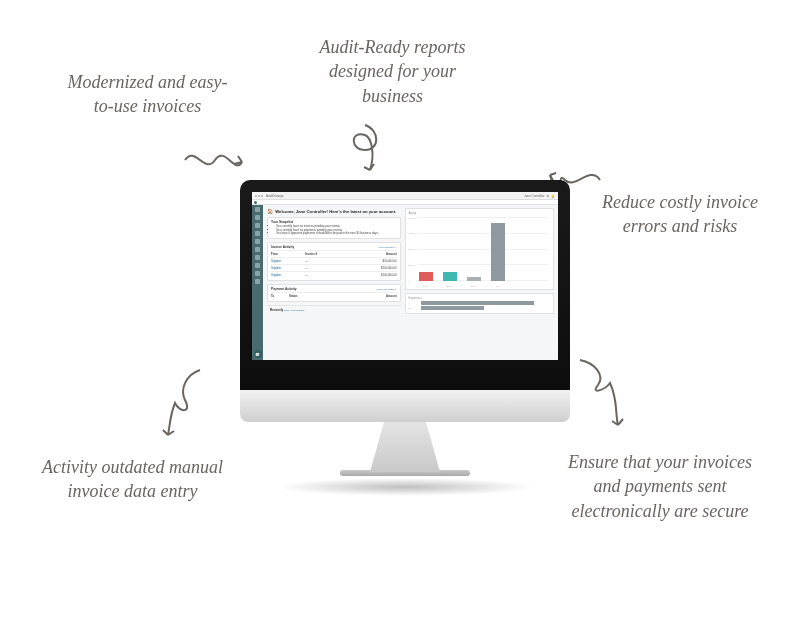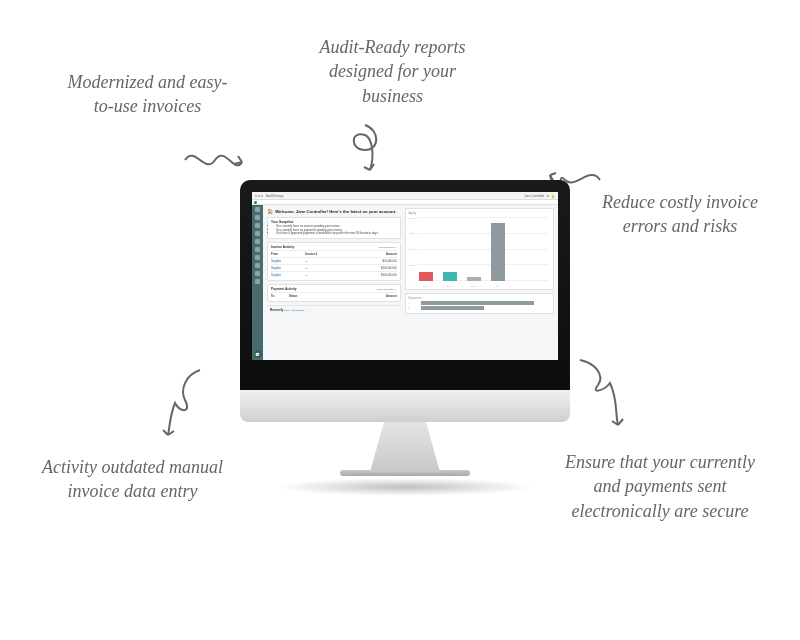--- a/index.html
+++ b/index.html
@@ -172,21 +172,21 @@
     font-size: 4px; color: #fff;
   }
 </style>
 </head>
 <body>
 
 <div class="callout" style="left:60px; top:70px; width:175px;">Modernized and easy-to-use invoices</div>
 <div class="callout" style="left:310px; top:35px; width:165px;">Audit-Ready reports designed for your business</div>
 <div class="callout" style="left:600px; top:145px; width:160px;margin-top:45px;">Reduce costly invoice errors and risks</div>
 <div class="callout" style="left:35px; top:455px; width:195px;">Activity outdated manual invoice data entry</div>
-<div class="callout" style="left:560px; top:450px; width:200px;">Ensure that your currently and payments sent electronically are secure</div>
+<div class="callout" style="left:560px; top:450px; width:200px;">Ensure that your invoices and payments sent electronically are secure</div>
 
 <svg class="squiggle" style="left:180px; top:140px;" width="70" height="50">
   <path d="M5,20 C15,5 25,35 35,20 C45,5 55,35 62,22"></path>
   <path d="M62,22 l-4,-6 M62,22 l-8,2"></path>
 </svg>
 <svg class="squiggle" style="left:340px; top:120px;" width="50" height="60">
   <path d="M25,5 C40,10 40,30 25,30 C10,30 10,10 25,15 C32,18 35,35 30,50"></path>
   <path d="M30,50 l-6,-3 M30,50 l4,-6"></path>
 </svg>
 <svg class="squiggle" style="left:545px; top:165px;" width="60" height="40">

